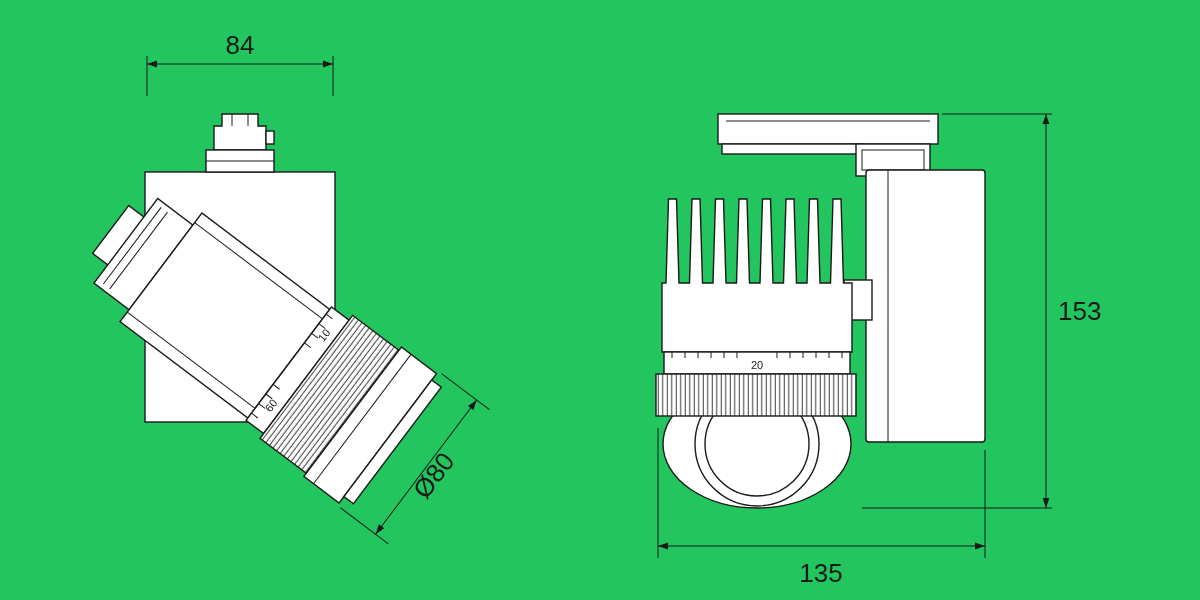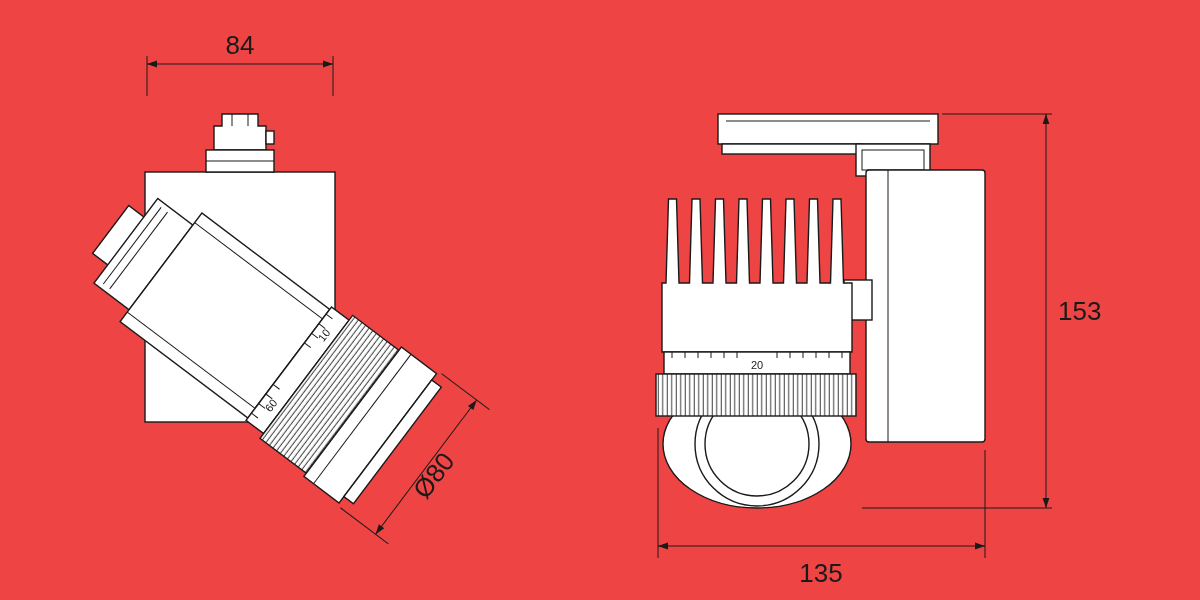--- a/index.html
+++ b/index.html
@@ -5,21 +5,21 @@
   html, body {
     margin: 0;
     padding: 0;
     background: #ffffff;
     font-family: "Liberation Sans", sans-serif;
   }
   .canvas {
     position: relative;
     width: 1200px;
     height: 600px;
-    background: #ef4444;
+    background: #22c55e;
     overflow: hidden;
   }
   svg { display: block; }
   .ol   { fill: #ffffff; stroke: #1a1a1a; stroke-width: 1.4; stroke-linejoin: miter; }
   .det  { fill: none;    stroke: #1a1a1a; stroke-width: 1; }
   .dim  { fill: none;    stroke: #1a1a1a; stroke-width: 1; }
   .knurlfill { fill: url(#knurl); stroke: #1a1a1a; stroke-width: 1.4; }
   .dimtxt  { font-family: "Liberation Sans", sans-serif; font-size: 26px; fill: #1a1a1a; }
   .ticktxt { font-family: "Liberation Sans", sans-serif; font-size: 11px; fill: #1a1a1a; }
 </style>

